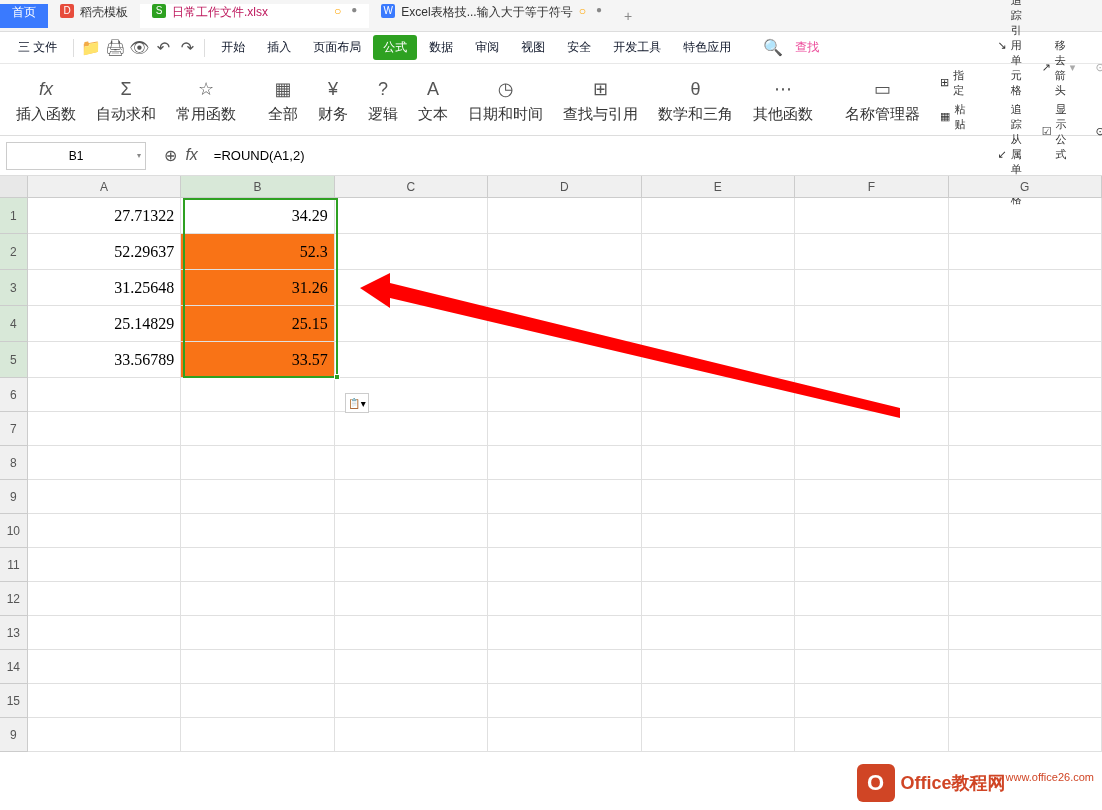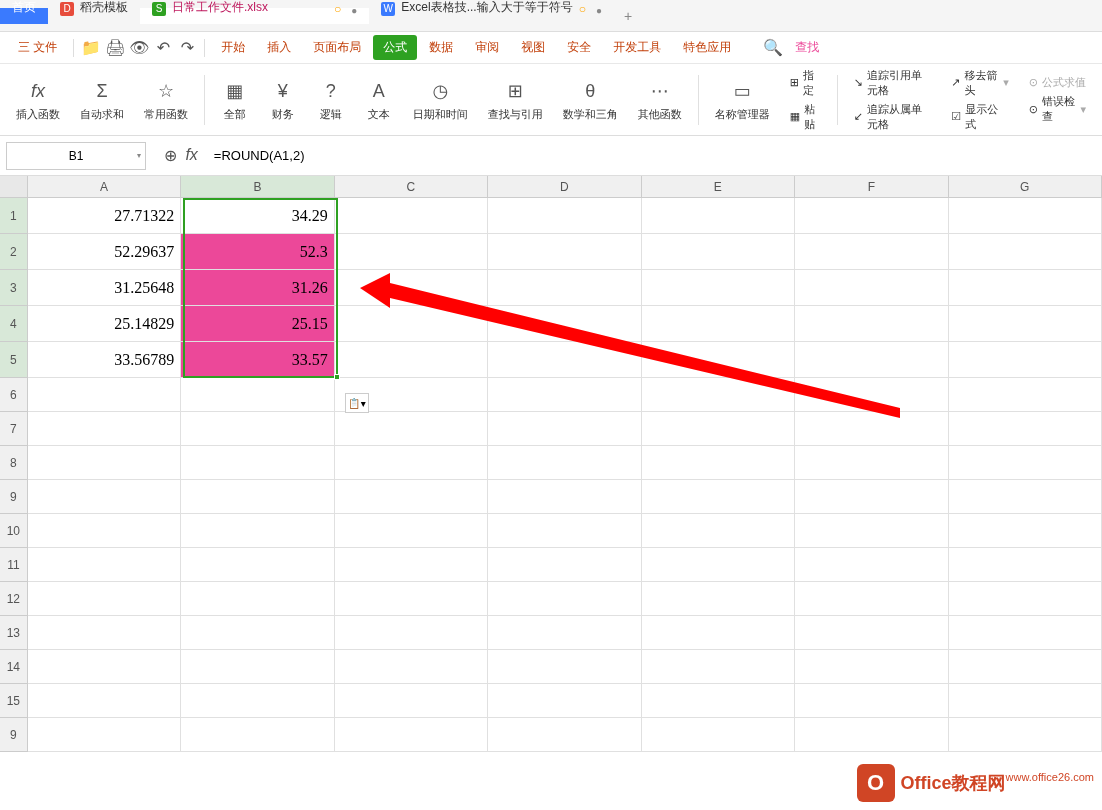--- a/index.html
+++ b/index.html
@@ -1,34 +1,34 @@
 <!DOCTYPE html>
 <html><head>
   <meta charset="utf-8">
   <style>
     * { margin: 0; padding: 0; box-sizing: border-box; font-family: "Microsoft YaHei", sans-serif; }
     body { width: 1102px; height: 810px; background: #fff; overflow: hidden; position: relative; }
     
     .tab-bar { height: 32px; background: #f5f5f5; display: flex; align-items: center; border-bottom: 1px solid #ddd; }
-    .tab { height: 15px; display: flex; align-items: flex-end; padding: 8px 12px; font-size: 12px; color: #333; gap: 6px; }
+    .tab { height: 24px; display: flex; align-items: flex-start; padding: 0 12px; font-size: 12px; color: #333; gap: 6px; }
     .tab.active { background: #3a7afe; color: #fff; }
     .tab-icon { width: 14px; height: 14px; display: inline-flex; align-items: center; justify-content: center; font-size: 10px; }
     .tab-close { margin-left: 4px; font-size: 10px; color: #888; }
     .tab-add { padding: 0 10px; font-size: 14px; color: #888; }
     
     .menu-bar { height: 32px; background: #fff; display: flex; align-items: center; padding: 0 8px; gap: 2px; border-bottom: 1px solid #e8e8e8; }
     .menu-icon { width: 22px; height: 22px; display: flex; align-items: center; justify-content: center; color: #555; }
-    .menu-item { padding: 4px 10px; font-size: 12px; color: #c2410c; }
+    .menu-item { padding: 4px 10px; font-size: 12px; color: #0f172a; }
     .menu-item.active { background: #2ea121; color: #fff; border-radius: 3px; padding: 4px 10px; }
     .divider { width: 1px; height: 18px; background: #ddd; margin: 0 4px; }
     
     .ribbon { height: 72px; background: #fff; display: flex; align-items: center; padding: 0 8px; border-bottom: 1px solid #ddd; gap: 4px; }
     .ribbon-group { display: flex; flex-direction: column; align-items: center; padding: 0 8px; }
     .ribbon-icon { width: 28px; height: 28px; display: flex; align-items: center; justify-content: center; color: #555; font-size: 18px; }
-    .ribbon-label { font-size: 11px; color: #333; white-space: nowrap; margin-top: 2px; }
+    .ribbon-label { font-size: 15px; color: #333; white-space: nowrap; margin-top: 2px; }
     .ribbon-divider { width: 1px; height: 50px; background: #e0e0e0; margin: 0 4px; }
     .ribbon-right { display: flex; flex-direction: column; gap: 4px; padding: 0 8px; }
     .ribbon-right-item { display: flex; align-items: center; gap: 4px; font-size: 11px; color: #333; }
     
     .formula-bar { height: 40px; background: #fff; display: flex; align-items: center; border-bottom: 1px solid #ddd; padding: 4px 0; }
     .name-box { width: 140px; height: 28px; border: 1px solid #ccc; margin: 0 6px; display: flex; align-items: center; justify-content: center; font-size: 12px; position: relative; }
     .name-box::after { content: "▾"; position: absolute; right: 4px; font-size: 8px; color: #888; }
     .formula-icons { display: flex; gap: 8px; padding: 0 12px; color: #555; }
     .formula-input { flex: 1; height: 28px; display: flex; align-items: center; font-size: 13px; font-family: monospace; padding-left: 4px; }
     
@@ -39,21 +39,21 @@
     .col-header.col-a, .col-header.col-b { width: 155px; }
     .col-header.col-other { width: 155px; }
     .col-header.selected { background: #d8e8d8; }
     
     .grid-body { position: relative; }
     .row { display: flex; height: 34px; }
     .row.data-row { height: 36px; }
     .row-header { width: 28px; background: #f0f0f0; border-right: 1px solid #ccc; border-bottom: 1px solid #ccc; display: flex; align-items: center; justify-content: center; font-size: 12px; color: #555; }
     .row-header.selected { background: #d8e8d8; }
     .cell { width: 155px; border-right: 1px solid #e0e0e0; border-bottom: 1px solid #e0e0e0; display: flex; align-items: center; justify-content: flex-end; padding-right: 6px; font-size: 16px; font-family: "Times New Roman", serif; }
-    .cell.selected { background: #ec4899; }
+    .cell.selected { background: #f97316; }
     
     .selection-border { position: absolute; border: 2px solid #2ea121; pointer-events: none; }
     .fill-handle { position: absolute; width: 6px; height: 6px; background: #2ea121; border: 1px solid #fff; }
     .paste-options { position: absolute; width: 24px; height: 20px; border: 1px solid #ccc; background: #fff; display: flex; align-items: center; justify-content: center; font-size: 10px; }
     
     .arrow-svg { position: absolute; pointer-events: none; }
     
     .watermark { position: absolute; bottom: 8px; right: 8px; display: flex; align-items: center; gap: 6px; }
     .watermark-icon { width: 38px; height: 38px; background: #d04525; border-radius: 6px; display: flex; align-items: center; justify-content: center; color: #fff; font-size: 22px; font-weight: bold; }
     .watermark-text { display: flex; flex-direction: row; }

